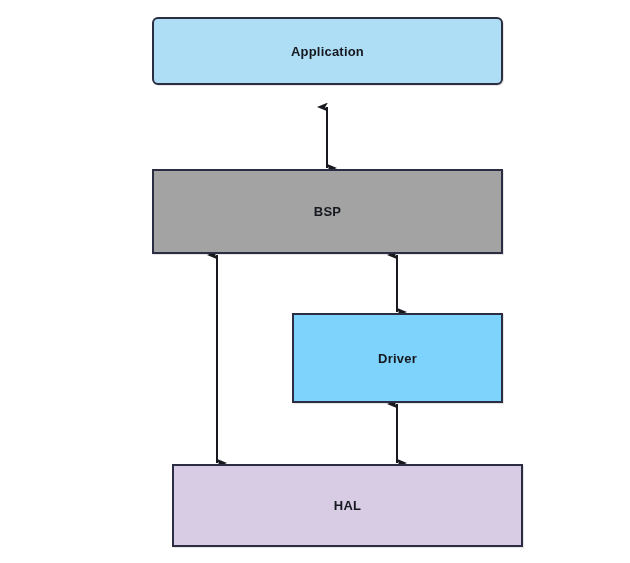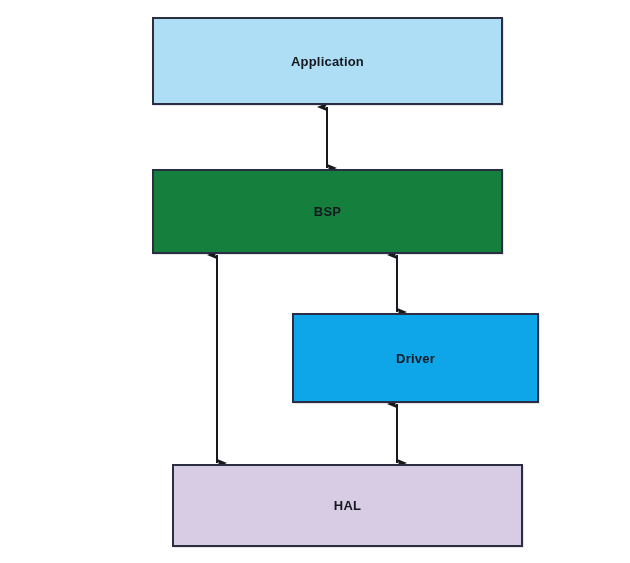--- a/index.html
+++ b/index.html
@@ -85,29 +85,29 @@
 
     <line class="connector-line" x1="327" y1="107" x2="327" y2="168" marker-start="url(#arrow-up)" marker-end="url(#arrow-down)" style="stroke: rgb(24, 24, 31);"></line>
 
     <line class="connector-line" x1="217" y1="255" x2="217" y2="463" marker-start="url(#arrow-up)" marker-end="url(#arrow-down)" style="stroke: rgb(24, 24, 31);"></line>
 
     <line class="connector-line" x1="397" y1="255" x2="397" y2="312" marker-start="url(#arrow-up)" marker-end="url(#arrow-down)" style="stroke: rgb(24, 24, 31);"></line>
 
     <line class="connector-line" x1="397" y1="404" x2="397" y2="463" marker-start="url(#arrow-up)" marker-end="url(#arrow-down)" style="stroke: rgb(24, 24, 31);"></line>
   </svg>
 
-  <div class="node-box" id="node-application" style="background: rgb(173, 222, 245); left: 152px; top: 17px; width: 351px; height: 88px; border-color: rgb(43, 45, 66);">
+  <div class="node-box" id="node-application" style="background: rgb(173, 222, 245); left: 152px; top: 17px; width: 351px; height: 68px; border-color: rgb(43, 45, 66); border-radius: 6px;">
     <span class="node-label">Application</span>
   </div>
 
-  <div class="node-box" id="node-bsp" style="background: #15803d; left: 152px; top: 169px; width: 351px; height: 85px; border-color: rgb(43, 45, 66);">
+  <div class="node-box" id="node-bsp" style="background: #a3a3a3; left: 152px; top: 169px; width: 351px; height: 85px; border-color: rgb(43, 45, 66);">
     <span class="node-label">BSP</span>
   </div>
 
-  <div class="node-box" id="node-driver" style="background: #0ea5e9; left: 292px; top: 313px; width: 247px; height: 90px; border-color: rgb(43, 45, 66);">
+  <div class="node-box" id="node-driver" style="background: #7dd3fc; left: 292px; top: 313px; width: 211px; height: 90px; border-color: rgb(43, 45, 66);">
     <span class="node-label">Driver</span>
   </div>
 
   <div class="node-box" id="node-hal" style="background: rgb(216, 204, 228); left: 152px; top: 464px; width: 351px; height: 83px; border-color: rgb(43, 45, 66); margin-left: 20px;">
     <span class="node-label">HAL</span>
   </div>
 
 </div>
 
 </body></html>

